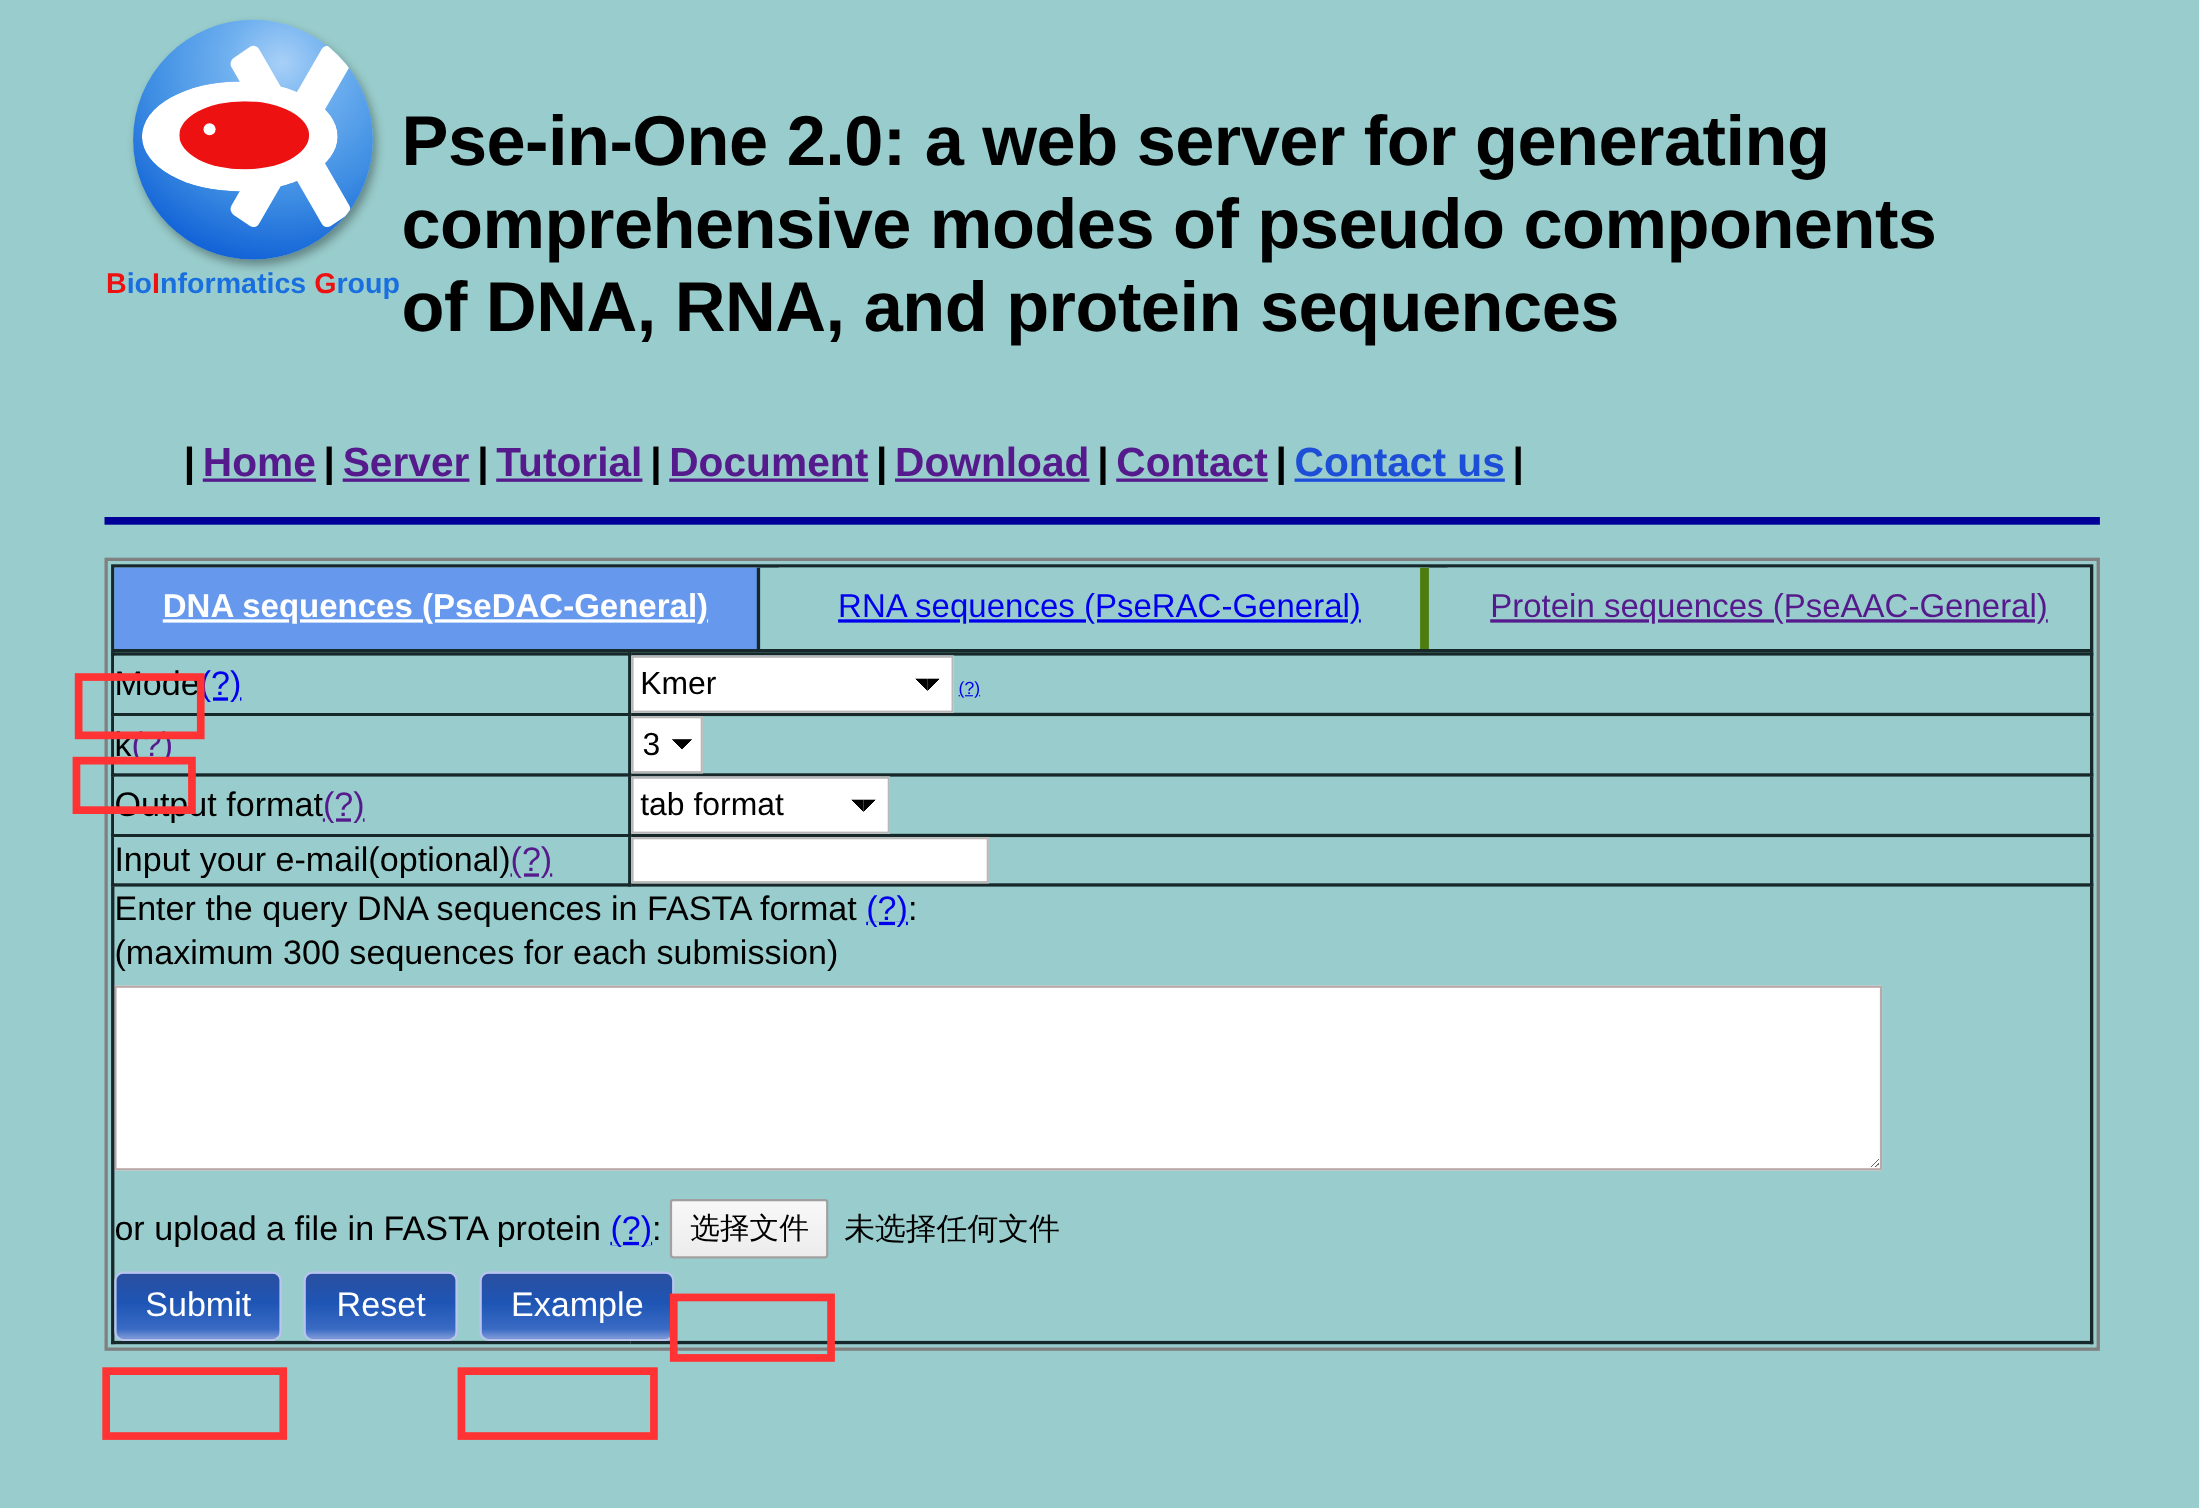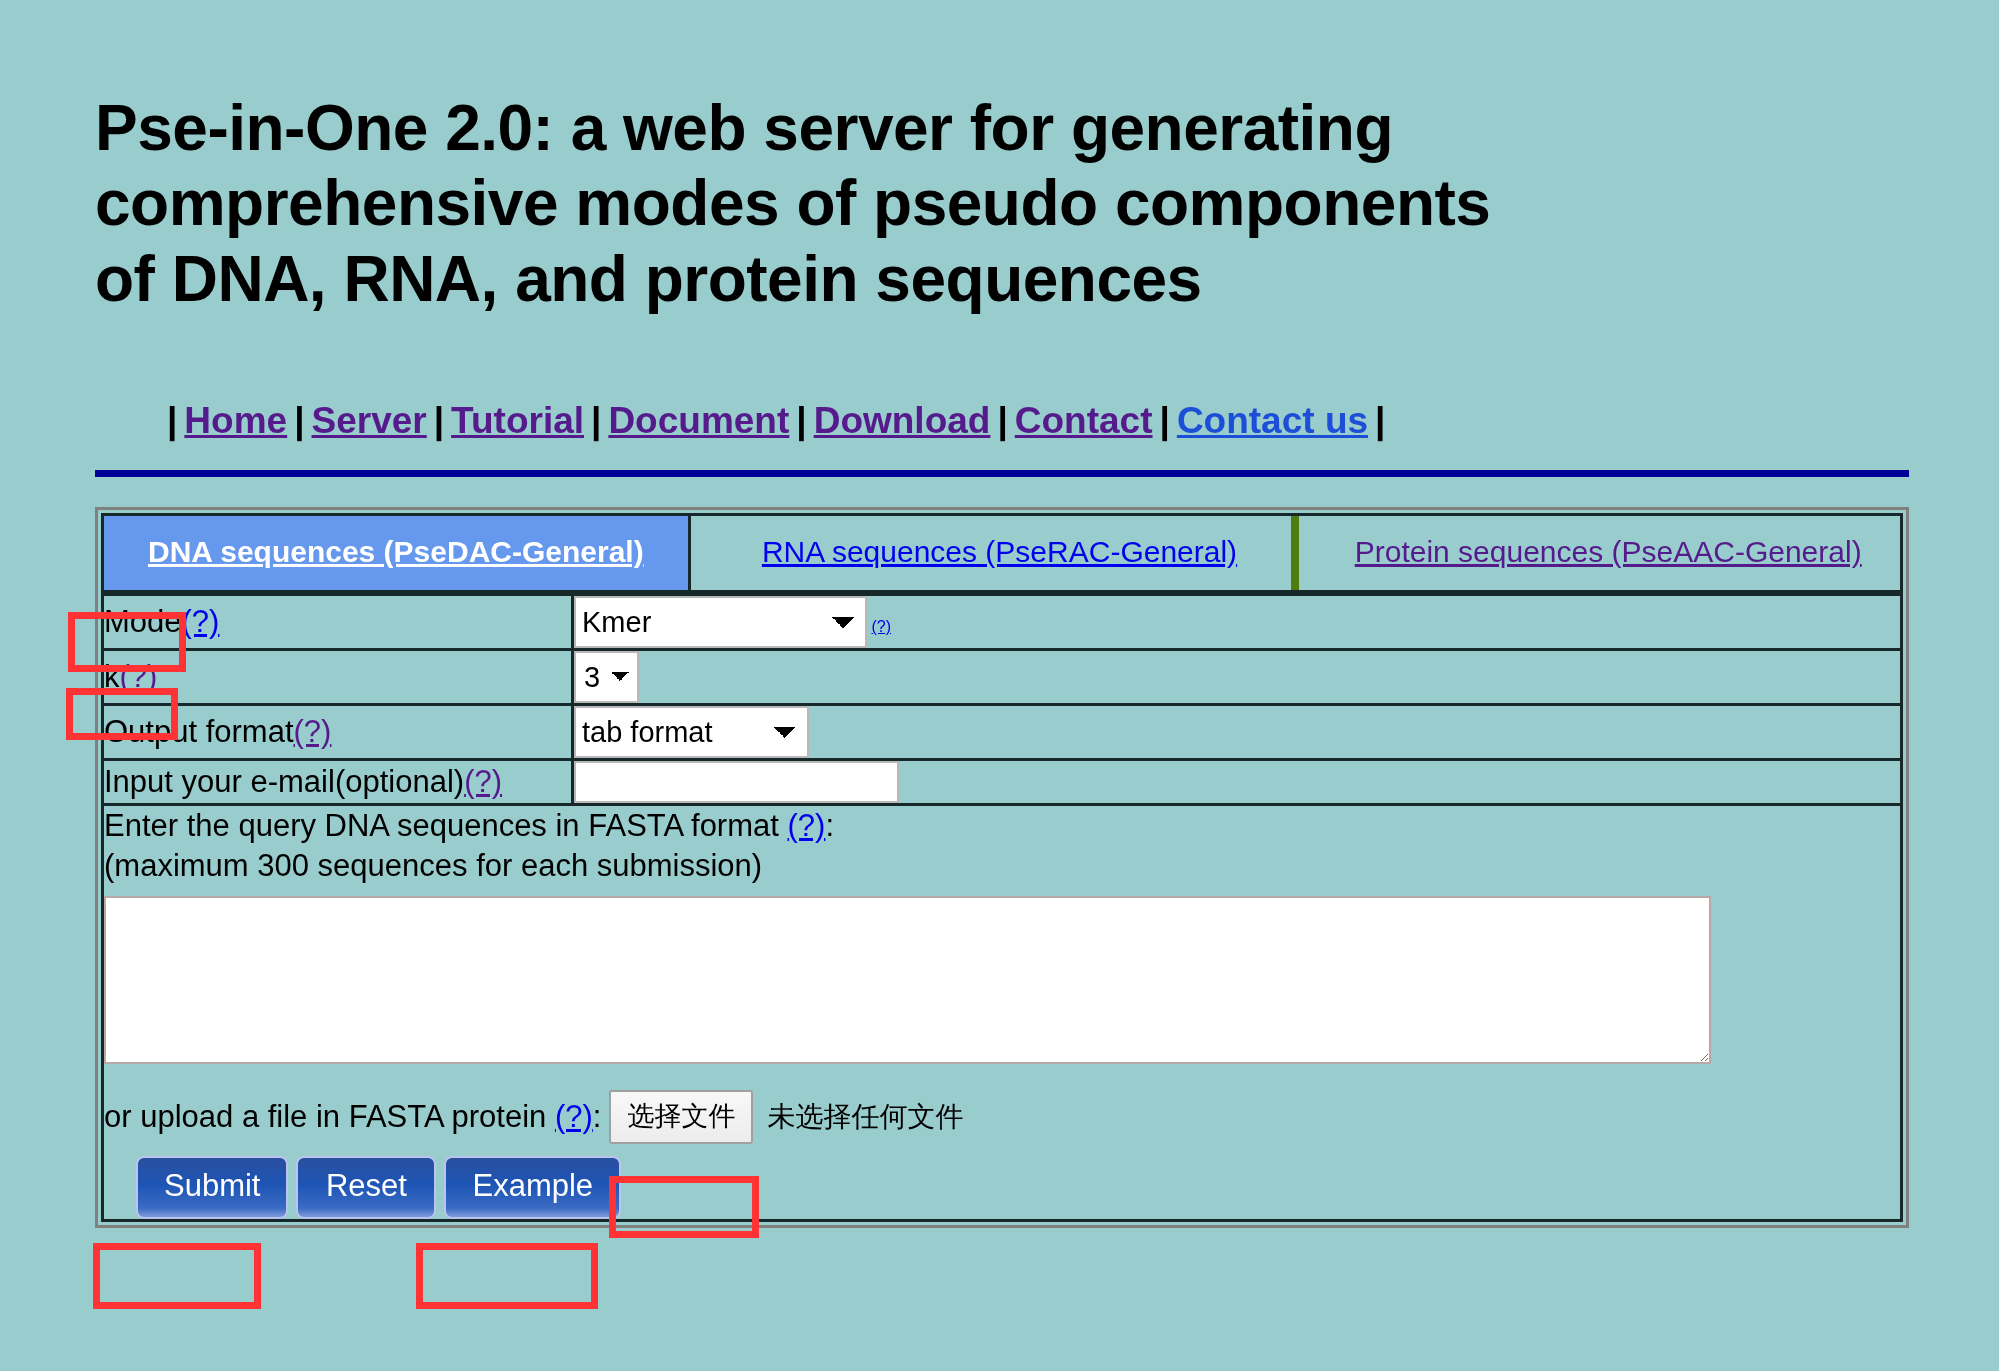--- a/index.html
+++ b/index.html
@@ -247,21 +247,21 @@
     border-radius: 3px;
     color: #000;
     cursor: pointer;
   }
   .no-file {
     font-size: 28px;
     margin-left: 14px;
     color: #000;
   }
 
-  .btn-row { display: flex; gap: 8px; margin-top: 12px; padding-left: 32px; }
+  .btn-row { display: flex; gap: 20px; margin-top: 12px; }
   button.act {
     font-family: "Liberation Sans", sans-serif;
     font-size: 31px;
     color: #ffffff;
     padding: 10px 26px 13px 26px;
     background: linear-gradient(180deg, #2a4f9f 0%, #1e55b5 45%, #3a6bc4 85%, #7e9ad8 100%);
     border: 2px solid #b9c4ef;
     border-radius: 8px;
     cursor: pointer;
     min-width: 140px;
@@ -277,20 +277,30 @@
   #hl-mode   { left: 68px;  top: 612px;  width: 118px; height: 60px; }
   #hl-k      { left: 66px;  top: 688px;  width: 112px; height: 52px; }
   #hl-file   { left: 609px; top: 1176px; width: 150px; height: 62px; }
   #hl-submit { left: 93px;  top: 1243px; width: 168px; height: 66px; }
   #hl-example{ left: 416px; top: 1243px; width: 182px; height: 66px; }
 </style>
 </head>
 <body>
 
 <div class="header">
+  <div class="logo-block">
+    <div class="logo-circle">
+      <div class="logo-fish-tail"></div>
+      <div class="logo-fish-tail2"></div>
+      <div class="logo-fish-white"></div>
+      <div class="logo-fish-red"></div>
+      <div class="logo-fish-eye"></div>
+    </div>
+    <div class="logo-caption"><span class="lc-b">B</span><span class="lc-n">io</span><span class="lc-b">I</span><span class="lc-n">nformatics </span><span class="lc-b">G</span><span class="lc-n">roup</span></div>
+  </div>
   <h1 class="page-title">Pse-in-One 2.0: a web server for generating comprehensive modes of pseudo components of DNA, RNA, and protein sequences</h1>
 </div>
 
 <div class="nav">
   <span class="sep">|</span><a href="#">Home</a><span class="sep">|</span><a href="#">Server</a><span class="sep">|</span><a href="#">Tutorial</a><span class="sep">|</span><a href="#">Document</a><span class="sep">|</span><a href="#">Download</a><span class="sep">|</span><a href="#">Contact</a><span class="sep">|</span><a href="#" class="unvisited">Contact us</a><span class="sep">|</span>
 </div>
 
 <hr class="rule">
 
 <div class="panel">

